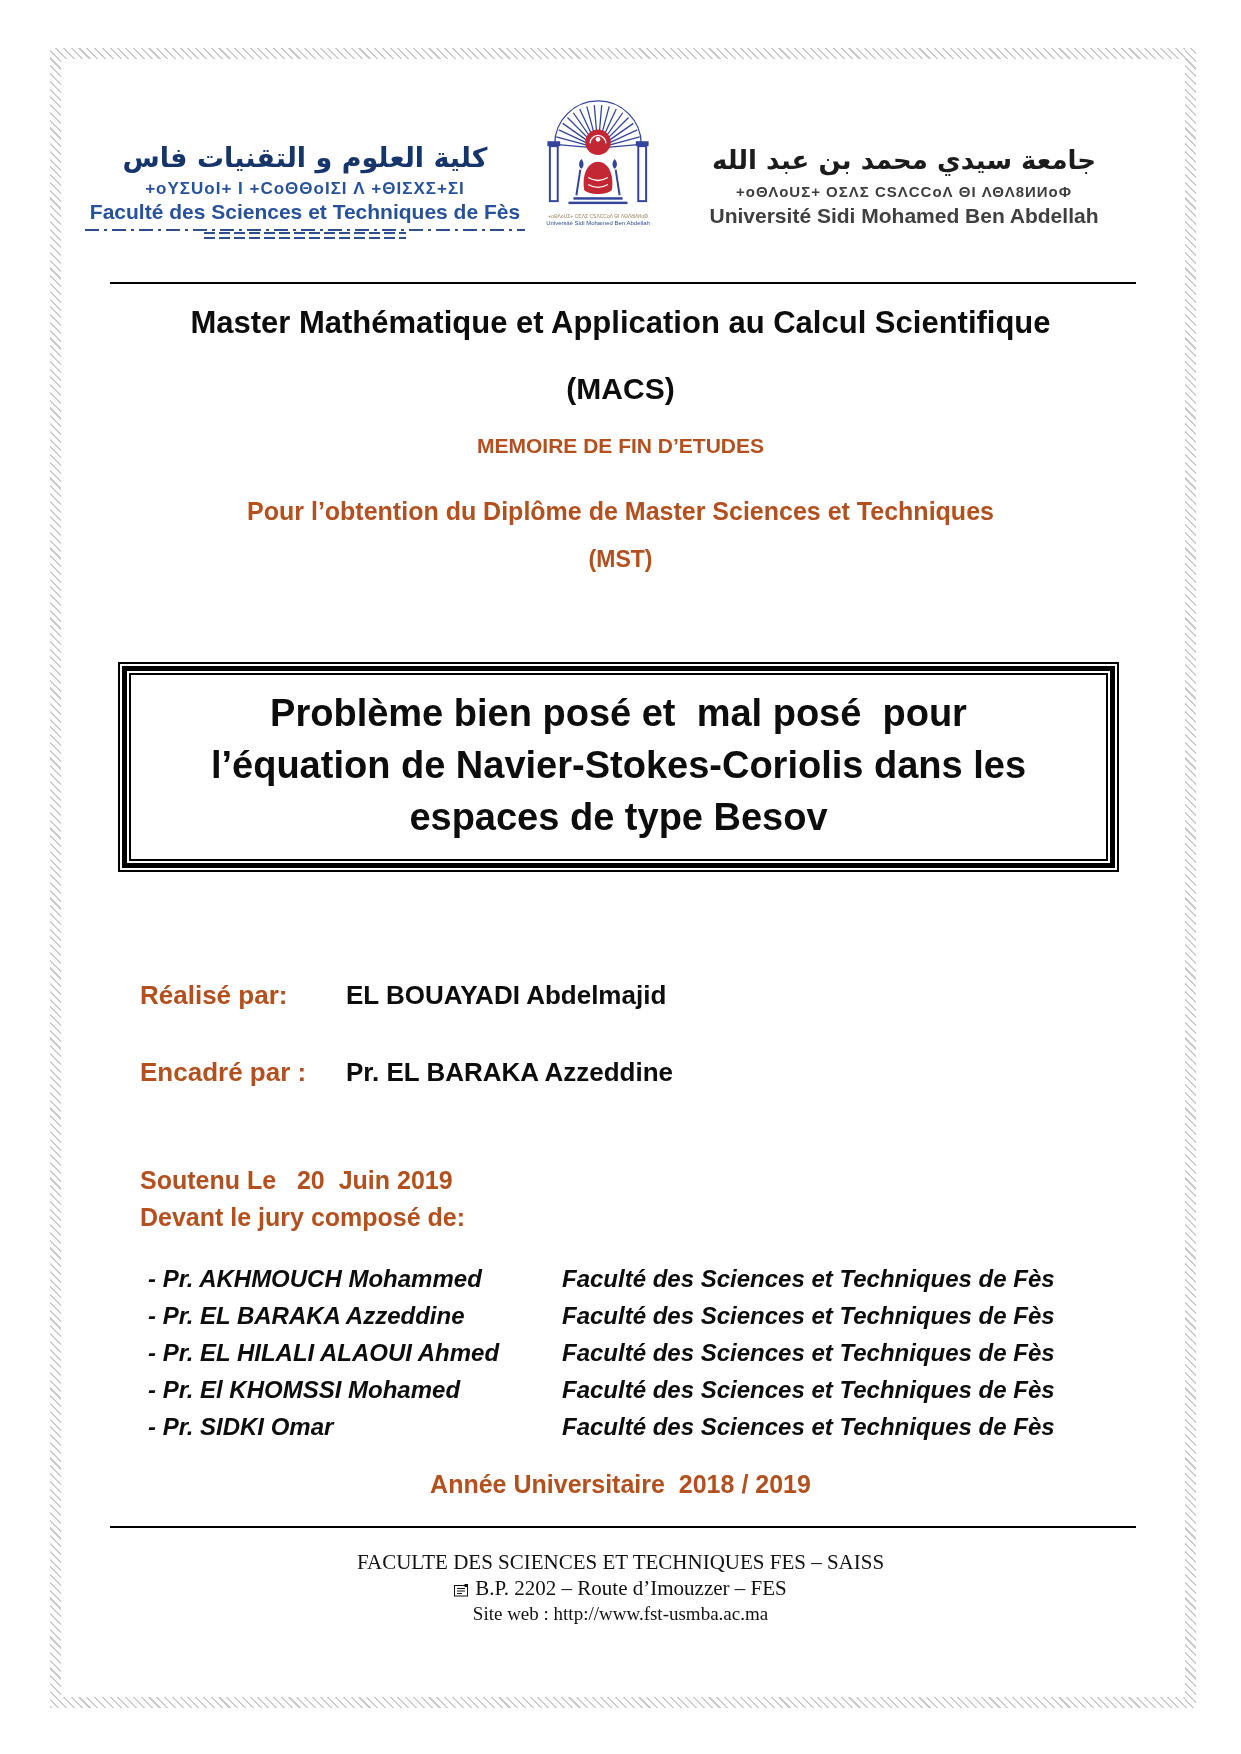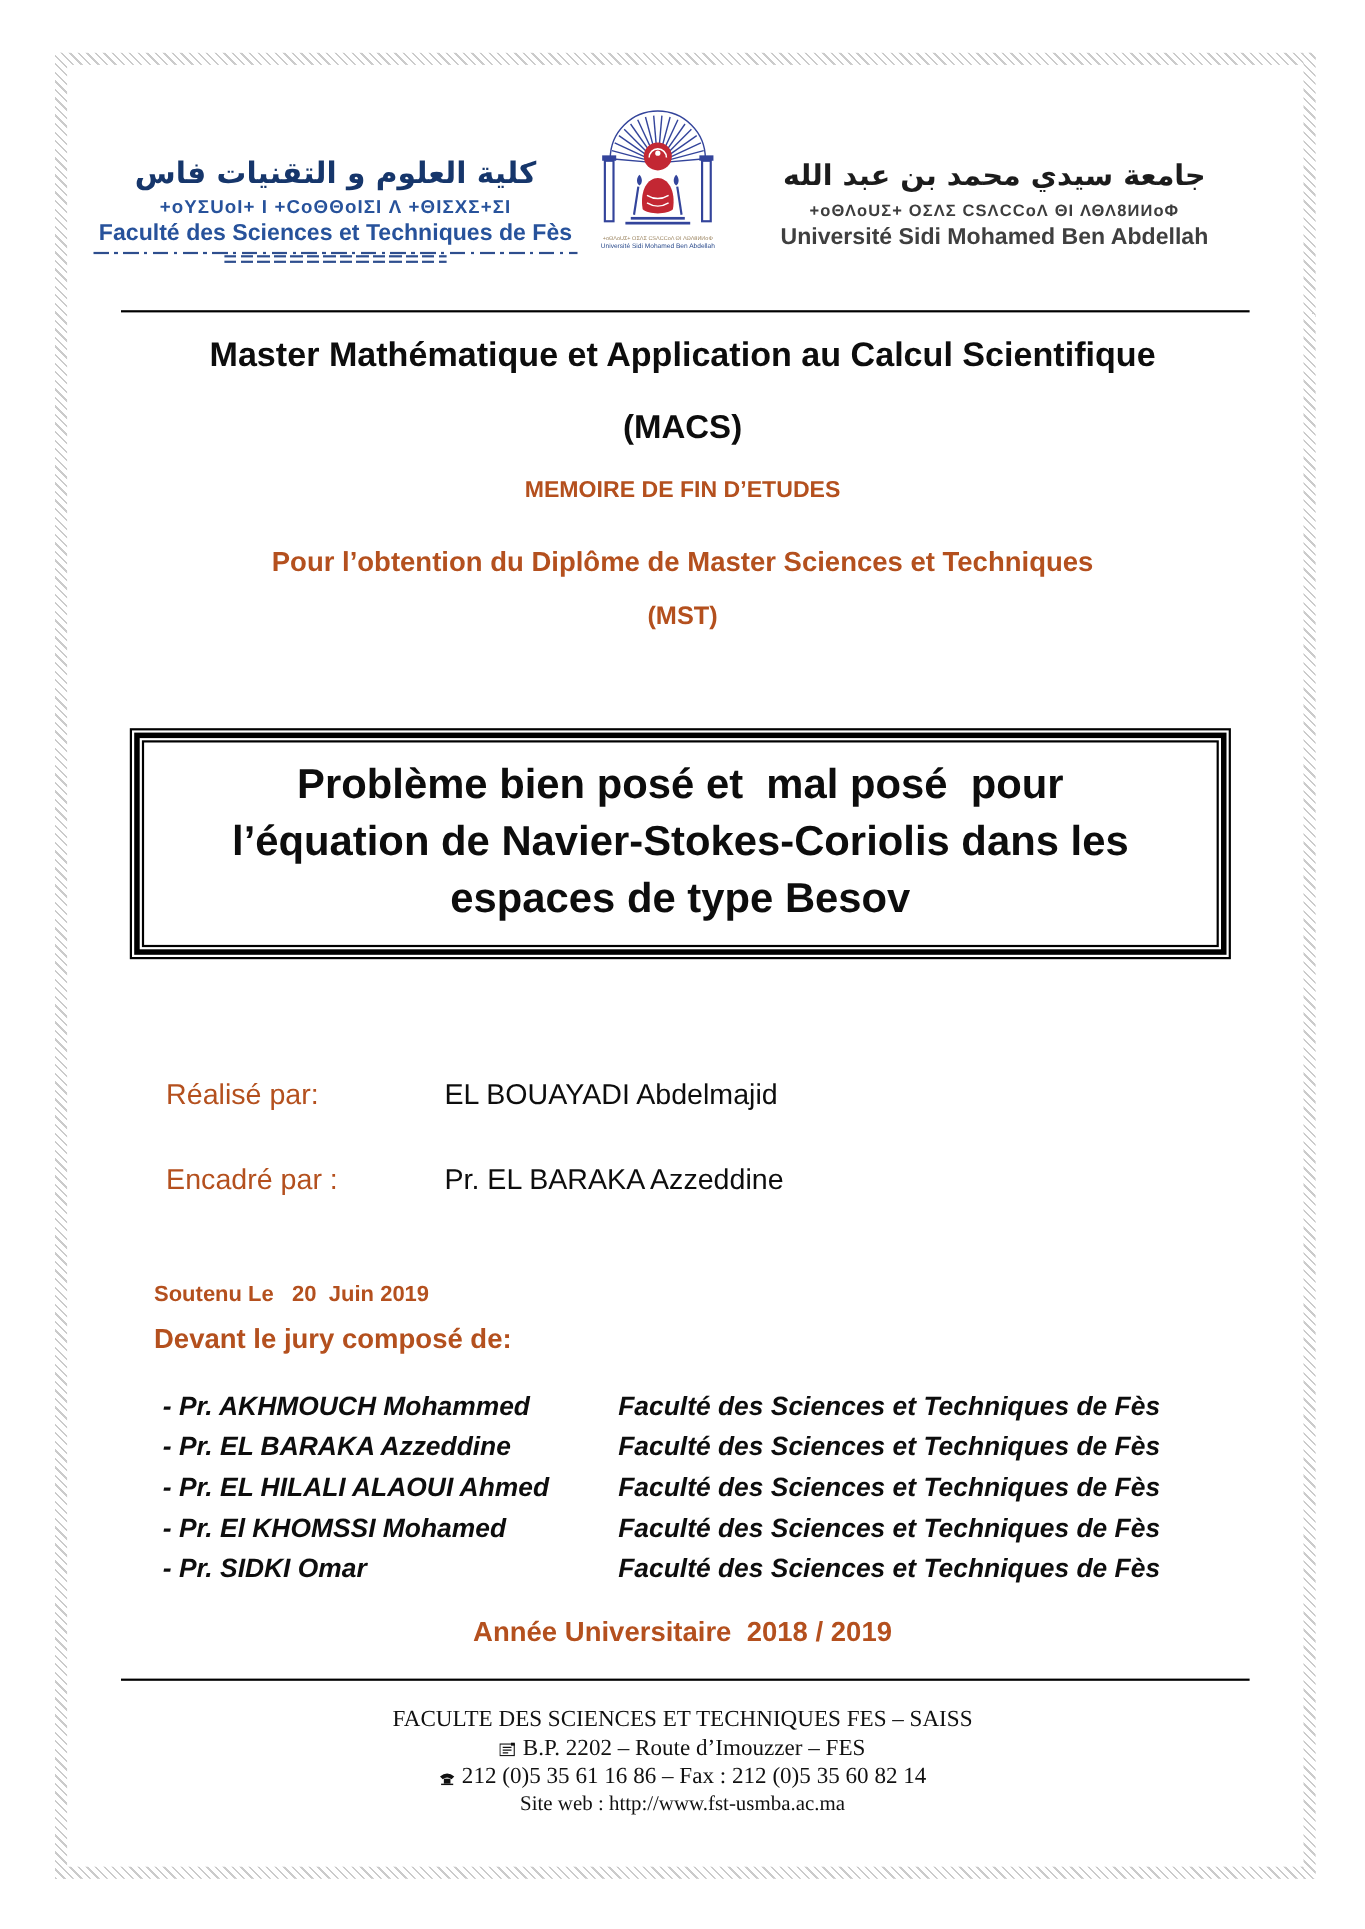--- a/index.html
+++ b/index.html
@@ -56,27 +56,27 @@
   .memoire   { top: 434px; font-size: 21px; color: var(--accent_rust, #B4501E); }
   .obtention { top: 497px; font-size: 25px; color: var(--accent_rust, #B4501E); }
   .mst       { top: 546px; font-size: 23px; color: var(--accent_rust, #B4501E); }
 
   
   .tbox-outer { position: absolute; left: 118px; top: 662px; width: 1001px; border: 2px solid #000; padding: 2px; background: #fff; }
   .tbox-mid   { border: 5px solid #000; padding: 2px; }
   .tbox-inner { border: 2px solid #000; padding: 12px 8px 16px; }
   .title-line { text-align: center; font-weight: bold; font-size: 38px; line-height: 52px; color: #0d0d0d; white-space: pre-wrap; }
 
-  .pair-row { position: absolute; left: 151px; display: flex; font-weight: normal; font-size: 26px; white-space: pre-wrap; gap: 47px; }
+  .pair-row { position: absolute; left: 140px; display: flex; font-weight: bold; font-size: 26px; white-space: pre-wrap; }
   .pair-row .lbl { color: var(--accent_rust, #B4501E); width: 206px; }
   .pair-row .val { color: #0d0d0d; }
   .row-realise { top: 980px; }
   .row-encadre { top: 1057px; }
 
-  .soutenu    { position: absolute; left: 140px; top: 1166px; font-size: 20px; font-weight: bold; color: var(--accent_rust, #B4501E); white-space: pre-wrap; }
+  .soutenu    { position: absolute; left: 140px; top: 1166px; font-size: 25px; font-weight: bold; color: var(--accent_rust, #B4501E); white-space: pre-wrap; }
   .jury-intro { position: absolute; left: 140px; top: 1203px; font-size: 25px; font-weight: bold; color: var(--accent_rust, #B4501E); }
 
   .jury { position: absolute; left: 148px; top: 1260px; width: 960px; font-size: 24px; font-weight: bold; color: #0d0d0d; font-style: italic; }
   .jury-row { display: flex; height: 37px; align-items: center; }
   .jury-name { width: 414px; }
   .jury-aff  { flex: 1; }
 
   .annee { top: 1470px; font-size: 25px; color: var(--accent_rust, #B4501E); }
 
   .footer { position: absolute; left: 0; top: 1549px; width: 100%; text-align: center; font-family: "Liberation Serif", serif; color: #111; }
@@ -219,23 +219,16 @@
     <div class="f">FACULTE DES SCIENCES ET TECHNIQUES FES – SAISS</div>
     <div class="f">
       <svg width="15" height="13" viewBox="0 0 15 13">
           <rect x="0.5" y="1.5" width="13" height="10.5" fill="none" stroke="#111" stroke-width="1"></rect>
           <line x1="3" y1="4.5" x2="11" y2="4.5" stroke="#111" stroke-width="1"></line>
           <line x1="3" y1="7" x2="11" y2="7" stroke="#111" stroke-width="1"></line>
           <line x1="3" y1="9.5" x2="8" y2="9.5" stroke="#111" stroke-width="1"></line>
           <rect x="10.5" y="0" width="3.5" height="3" fill="#111"></rect>
         </svg><span>B.P. 2202 – Route d’Imouzzer – FES</span>
     </div>
-    <div class="f">
-      <svg width="15" height="14" viewBox="0 0 15 14">
-          <path d="M1,6 Q7.5,0.5 14,6 L11.5,8.5 Q7.5,5.5 3.5,8.5 Z" fill="#111"></path>
-          <rect x="4.5" y="8" width="6" height="4.5" fill="#111"></rect>
-          <rect x="2" y="12.5" width="11" height="1.5" fill="#111"></rect>
-        </svg><span>212 (0)5 35 61 16 86 – Fax : 212 (0)5 35 60 82 14</span>
-    </div>
     <div class="f4">Site web : http://www.fst-usmba.ac.ma</div>
   </div>
 
 </div>
 
 </body></html>

